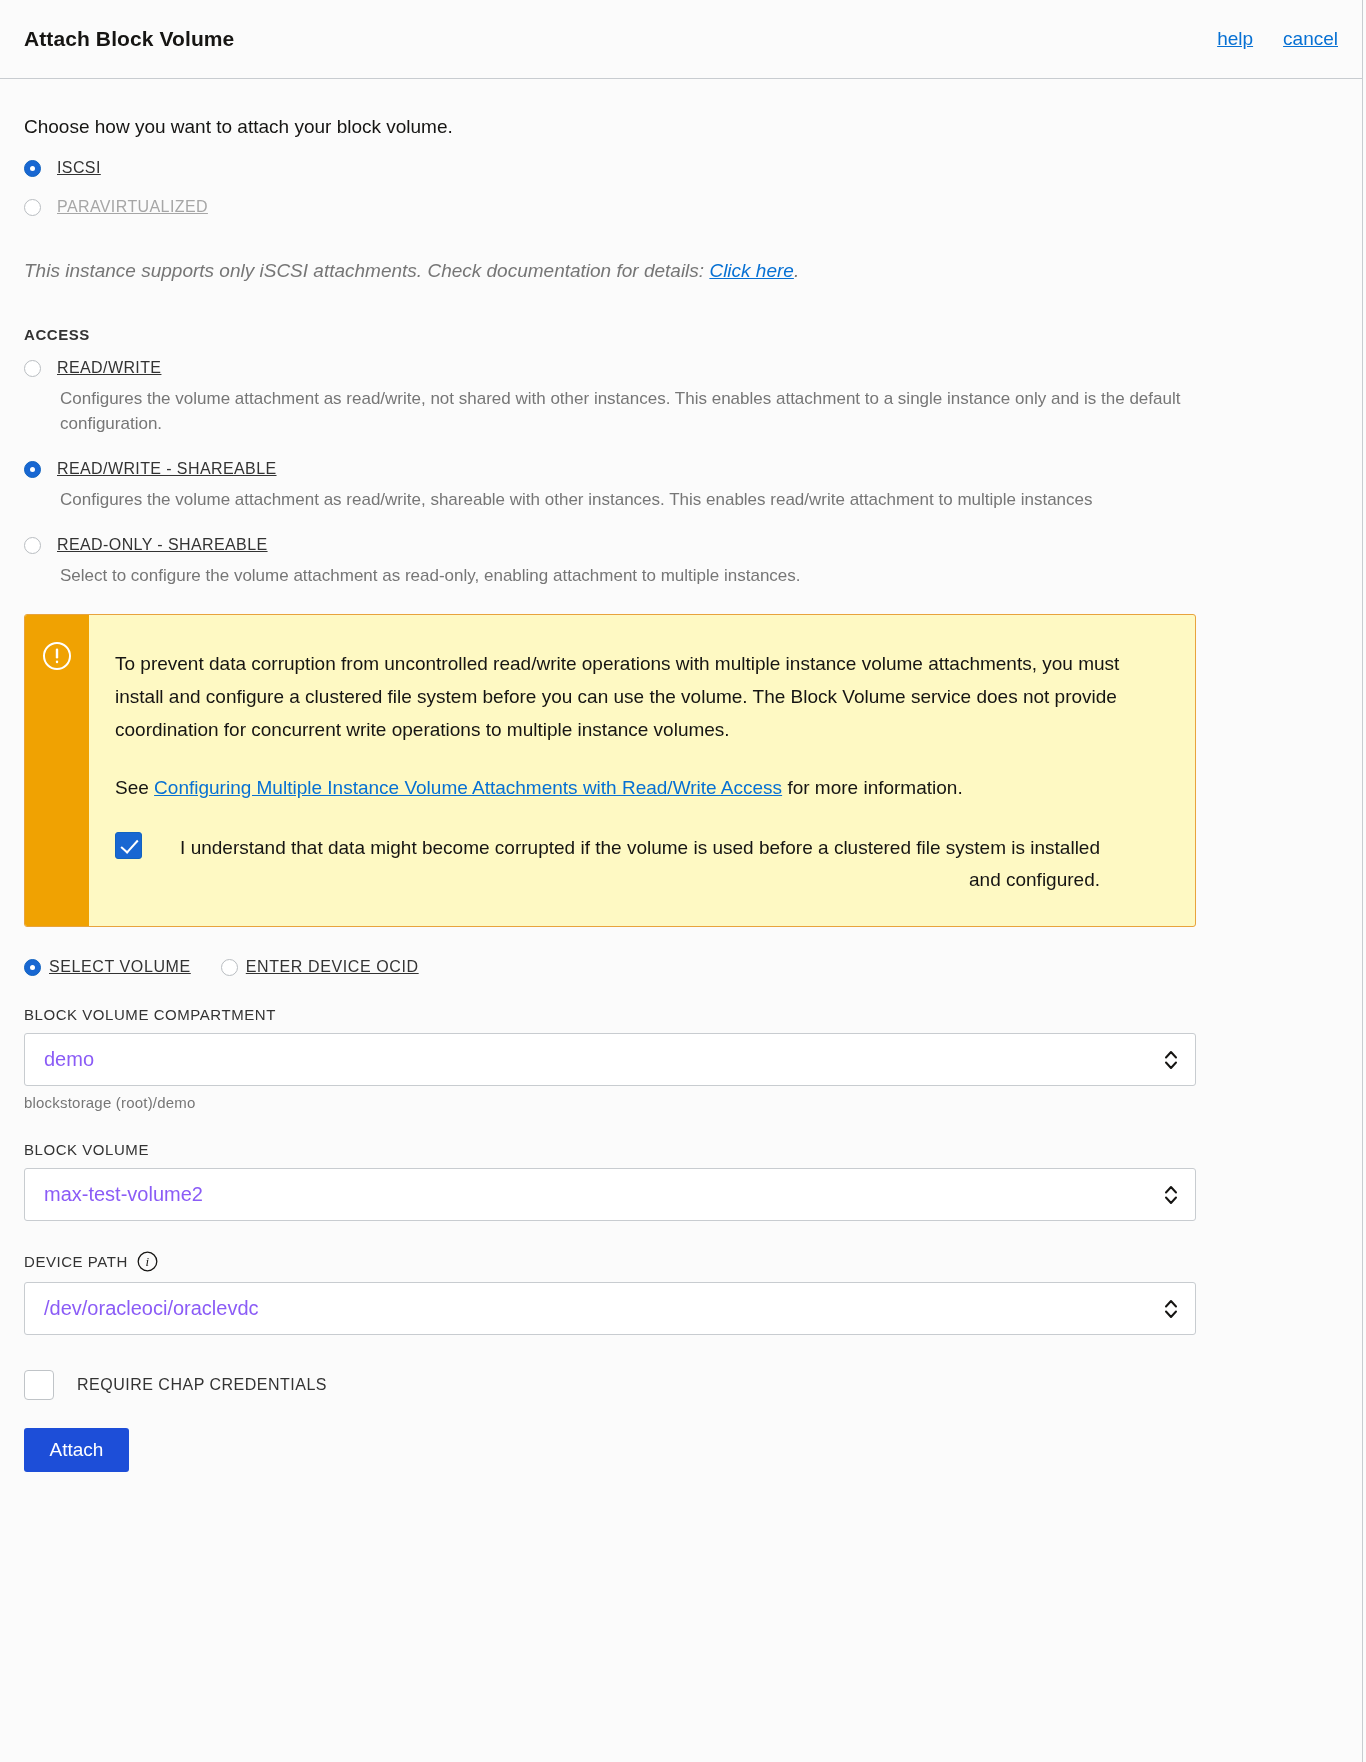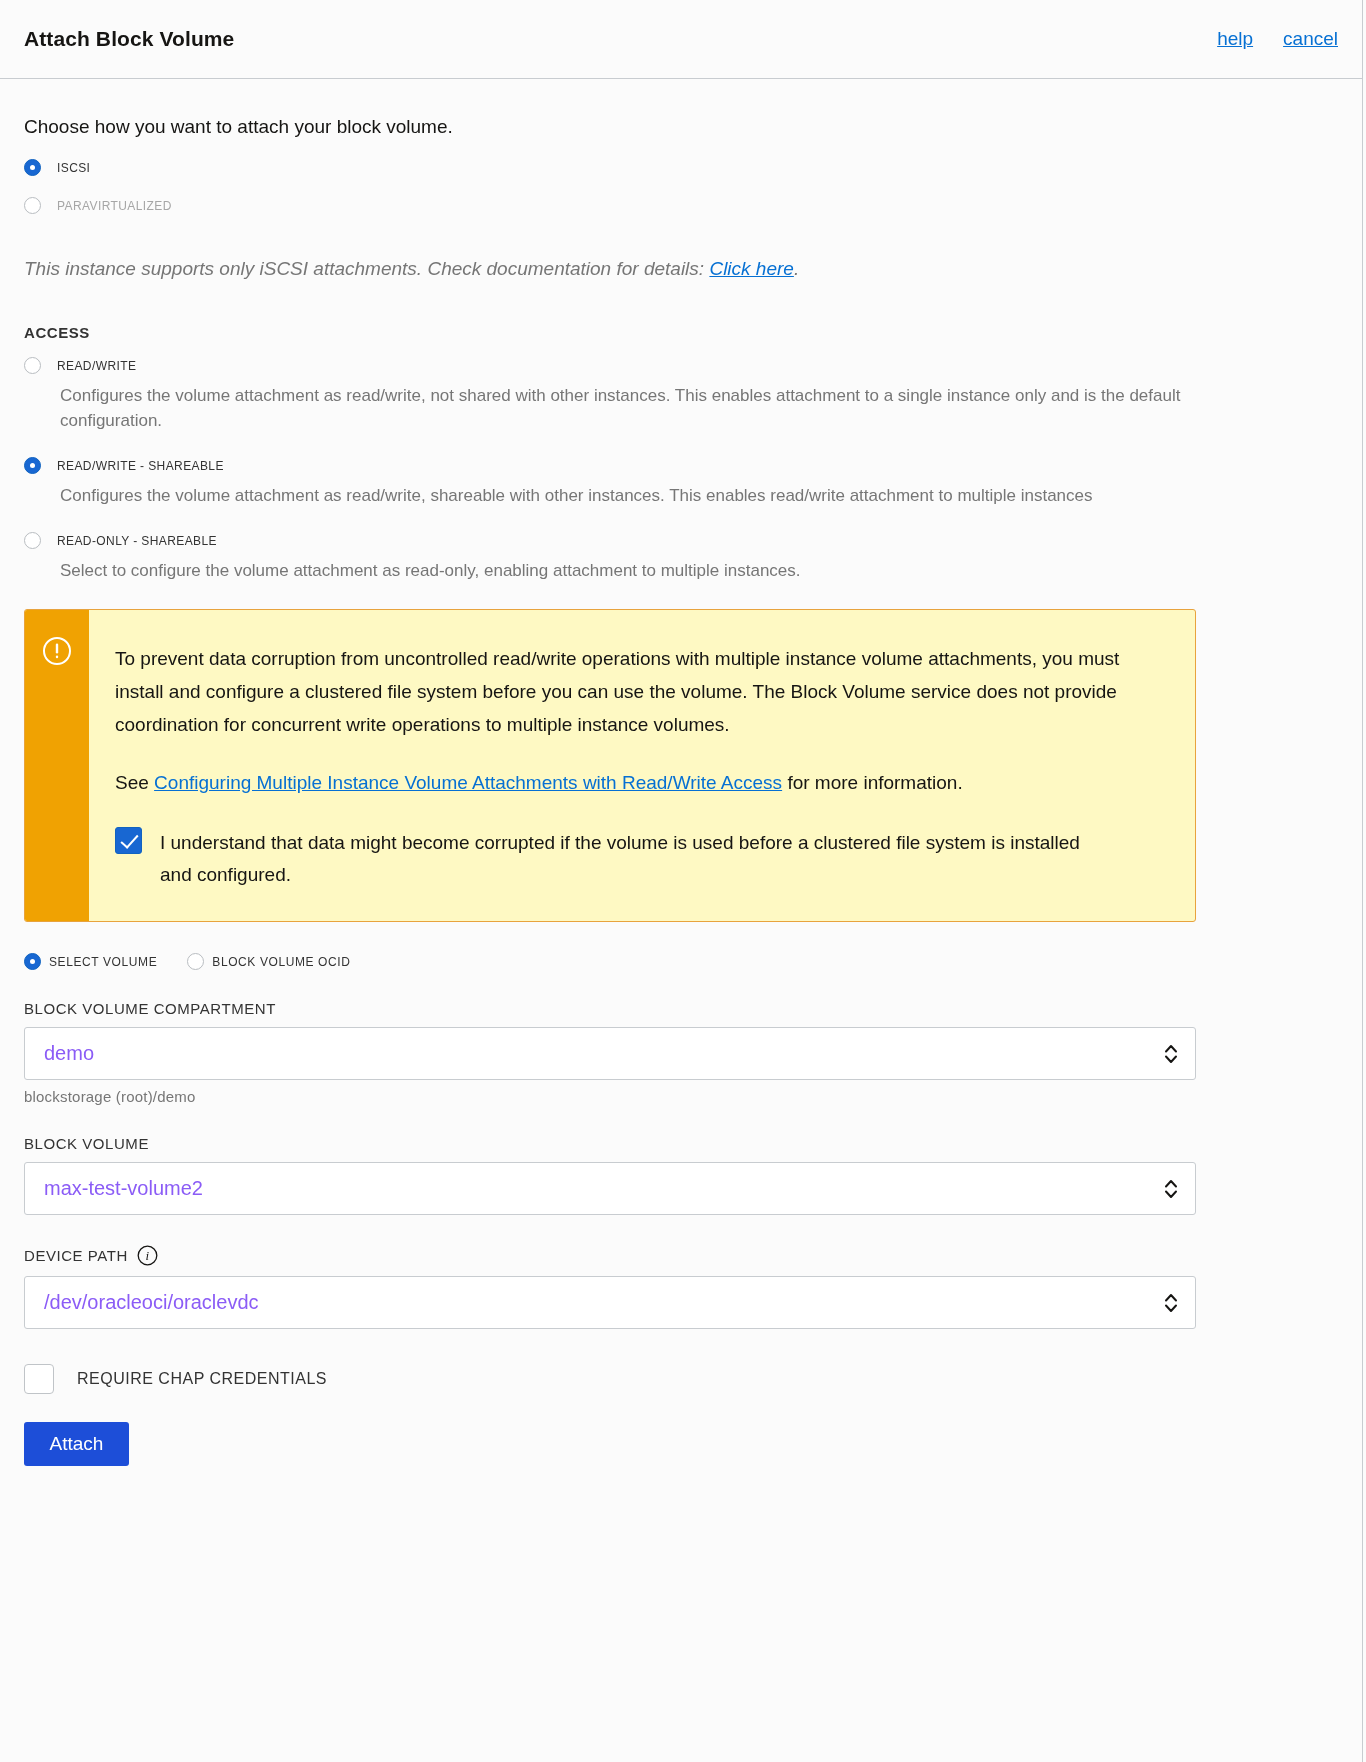--- a/index.html
+++ b/index.html
@@ -82,23 +82,24 @@
   .radio.checked::after {
     content: "";
     position: absolute;
     left: 5px; top: 5px;
     width: 5px; height: 5px;
     border-radius: 50%;
     background: #ffffff;
   }
   .radio-label {
     margin-left: 16px;
-    font-size: 12px;
+    font-size: 16px;
     letter-spacing: 0.4px;
     color: #333333;
+    text-decoration: underline;
   }
   .radio-label.disabled { color: #a6a6a6; }
 
   .note {
     margin-top: 44px;
     font-size: 19px;
     font-style: italic;
     color: #767676;
   }
   .note a {
@@ -194,20 +195,21 @@
     border: solid #ffffff;
     border-width: 0 2.5px 2.5px 0;
     transform: rotate(42deg);
   }
   .warn-ack-label {
     margin-left: 18px;
     font-size: 19px;
     line-height: 32px;
     color: #161513;
     max-width: 940px;
+    text-align: right;
   }
 
   
   .source-row {
     margin-top: 31px;
     display: flex;
     align-items: center;
   }
   .source-row .radio-row { margin-top: 0; }
   .source-row .radio-row + .radio-row { margin-left: 30px; }
@@ -375,21 +377,21 @@
     </div>
 
     
     <div class="source-row">
       <div class="radio-row">
         <span class="radio checked"></span>
         <span class="radio-label">SELECT VOLUME</span>
       </div>
       <div class="radio-row">
         <span class="radio"></span>
-        <span class="radio-label">BLOCK VOLUME OCID</span>
+        <span class="radio-label">ENTER DEVICE OCID</span>
       </div>
     </div>
 
     
     <div class="field-label">
       <span>BLOCK VOLUME COMPARTMENT</span>
     </div>
     <div class="select">
       <span class="select-value">demo</span>
       <span class="stepper">

